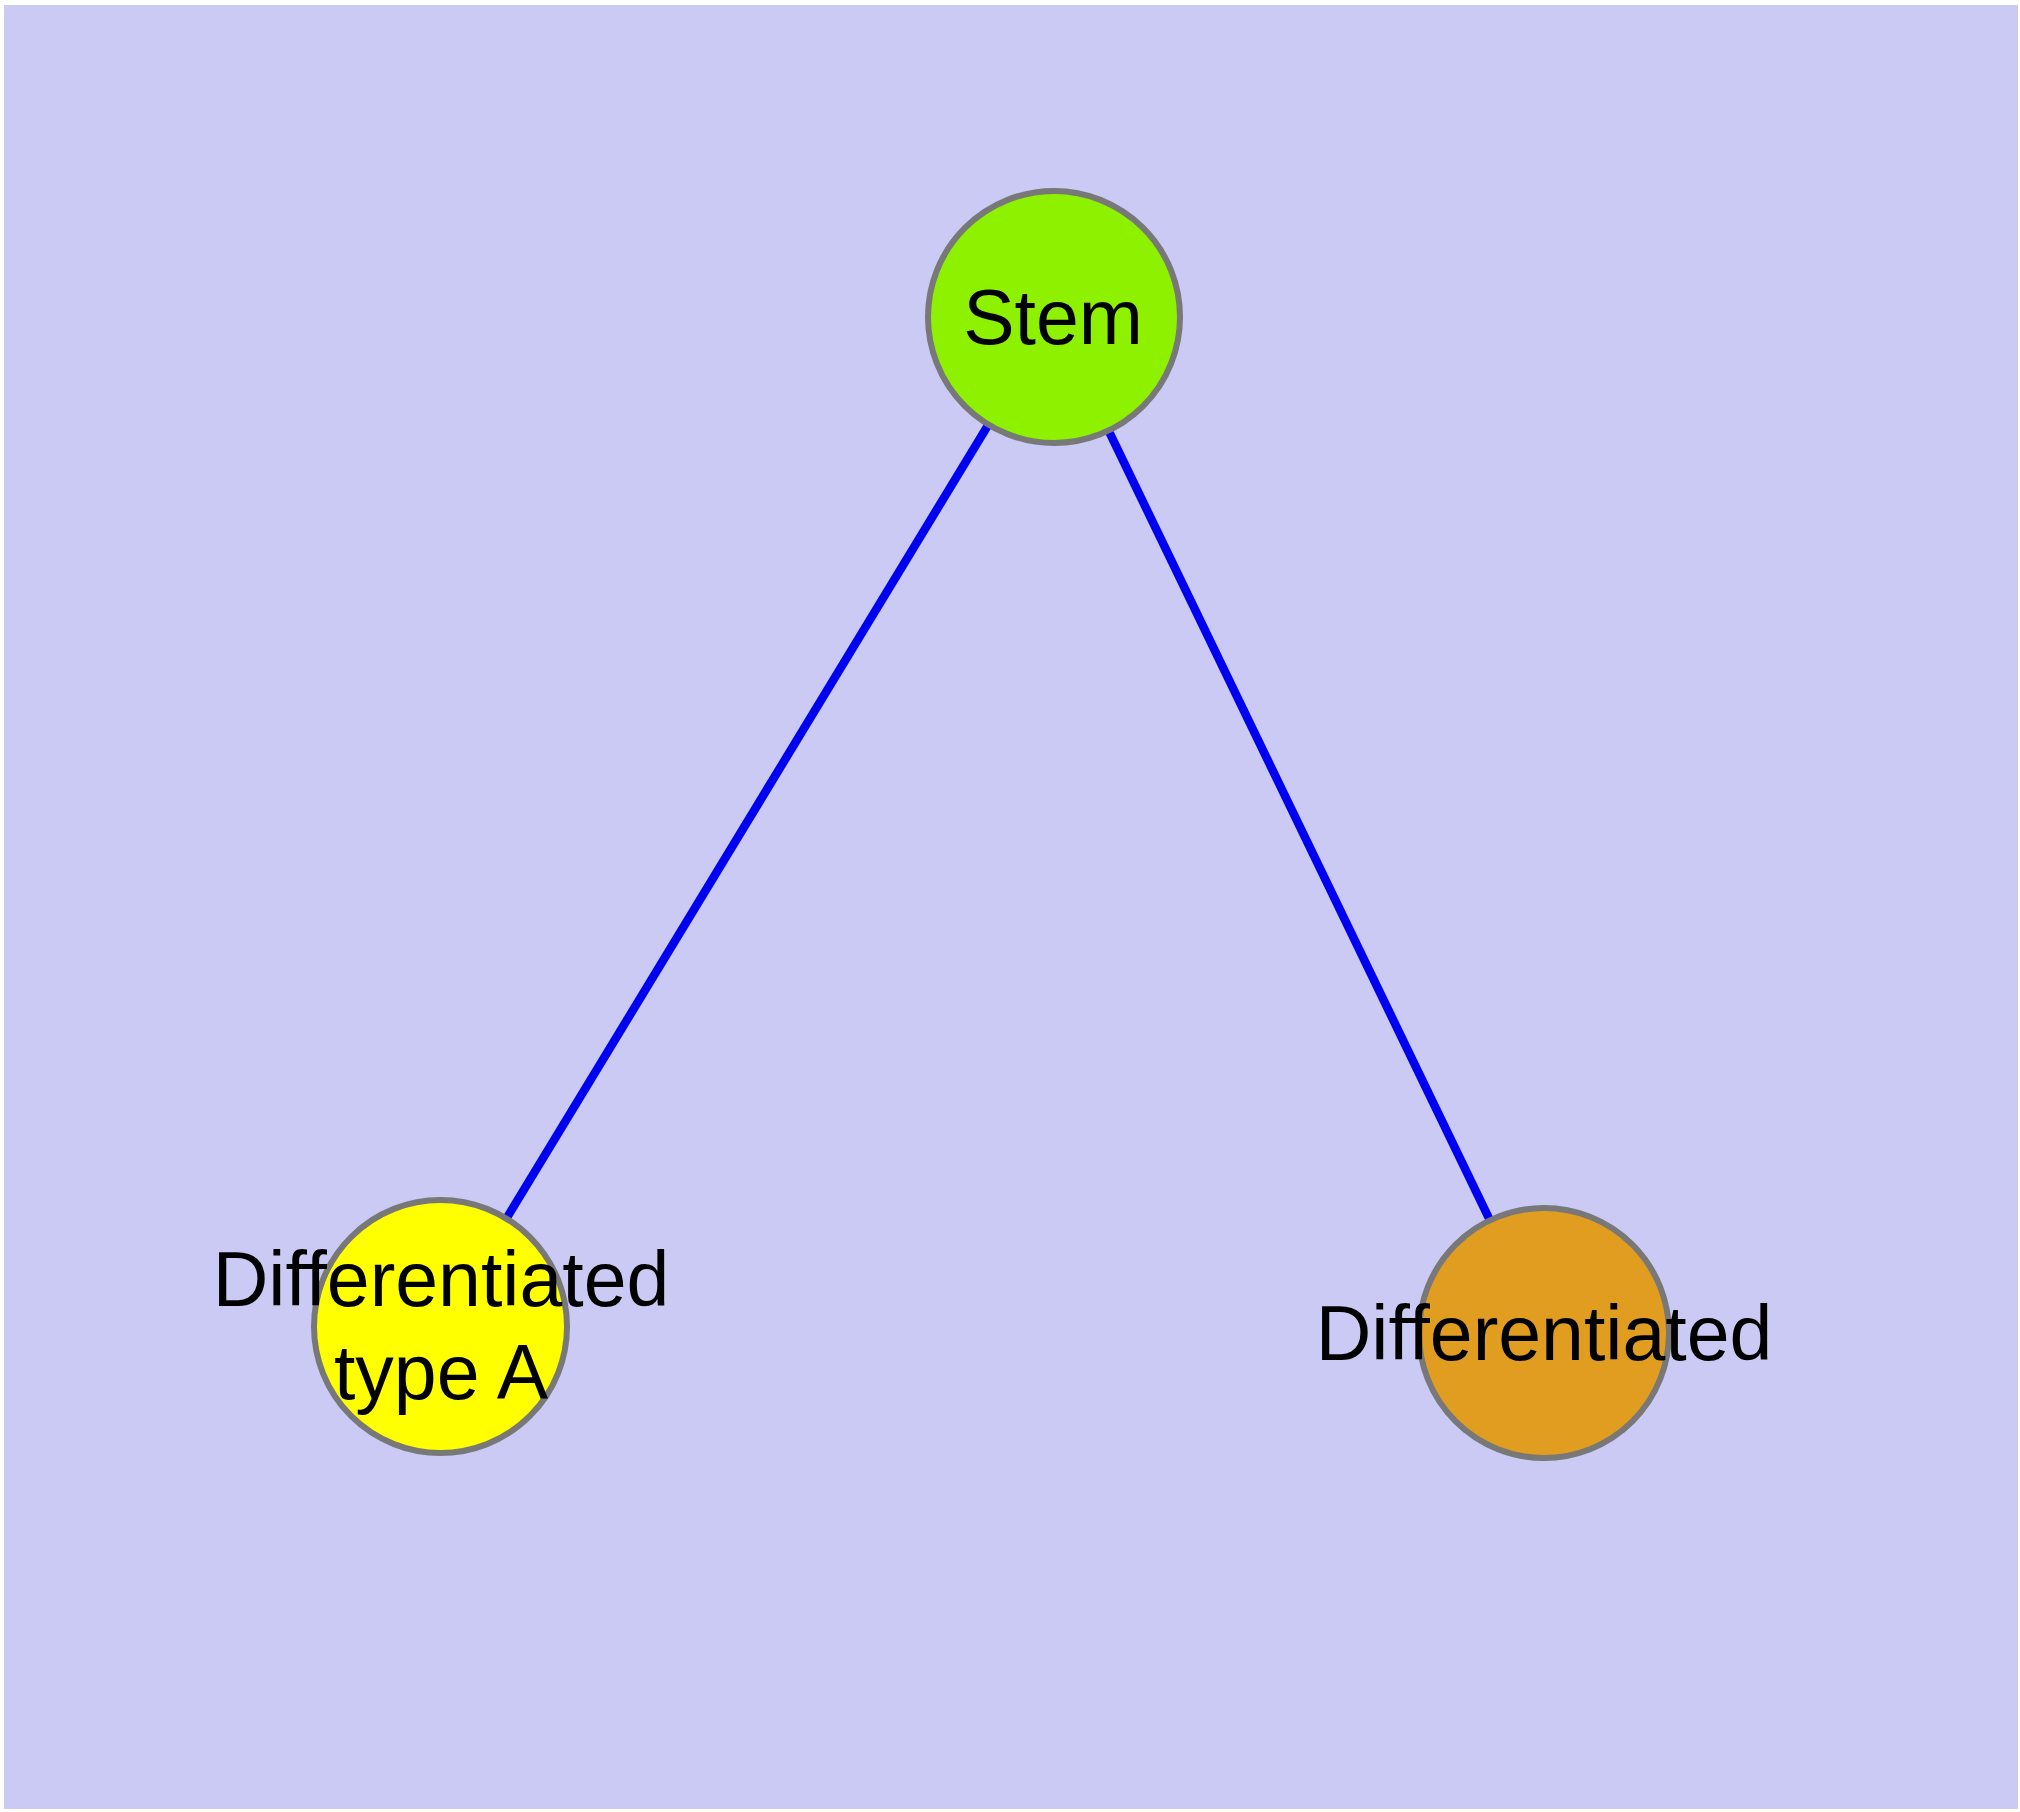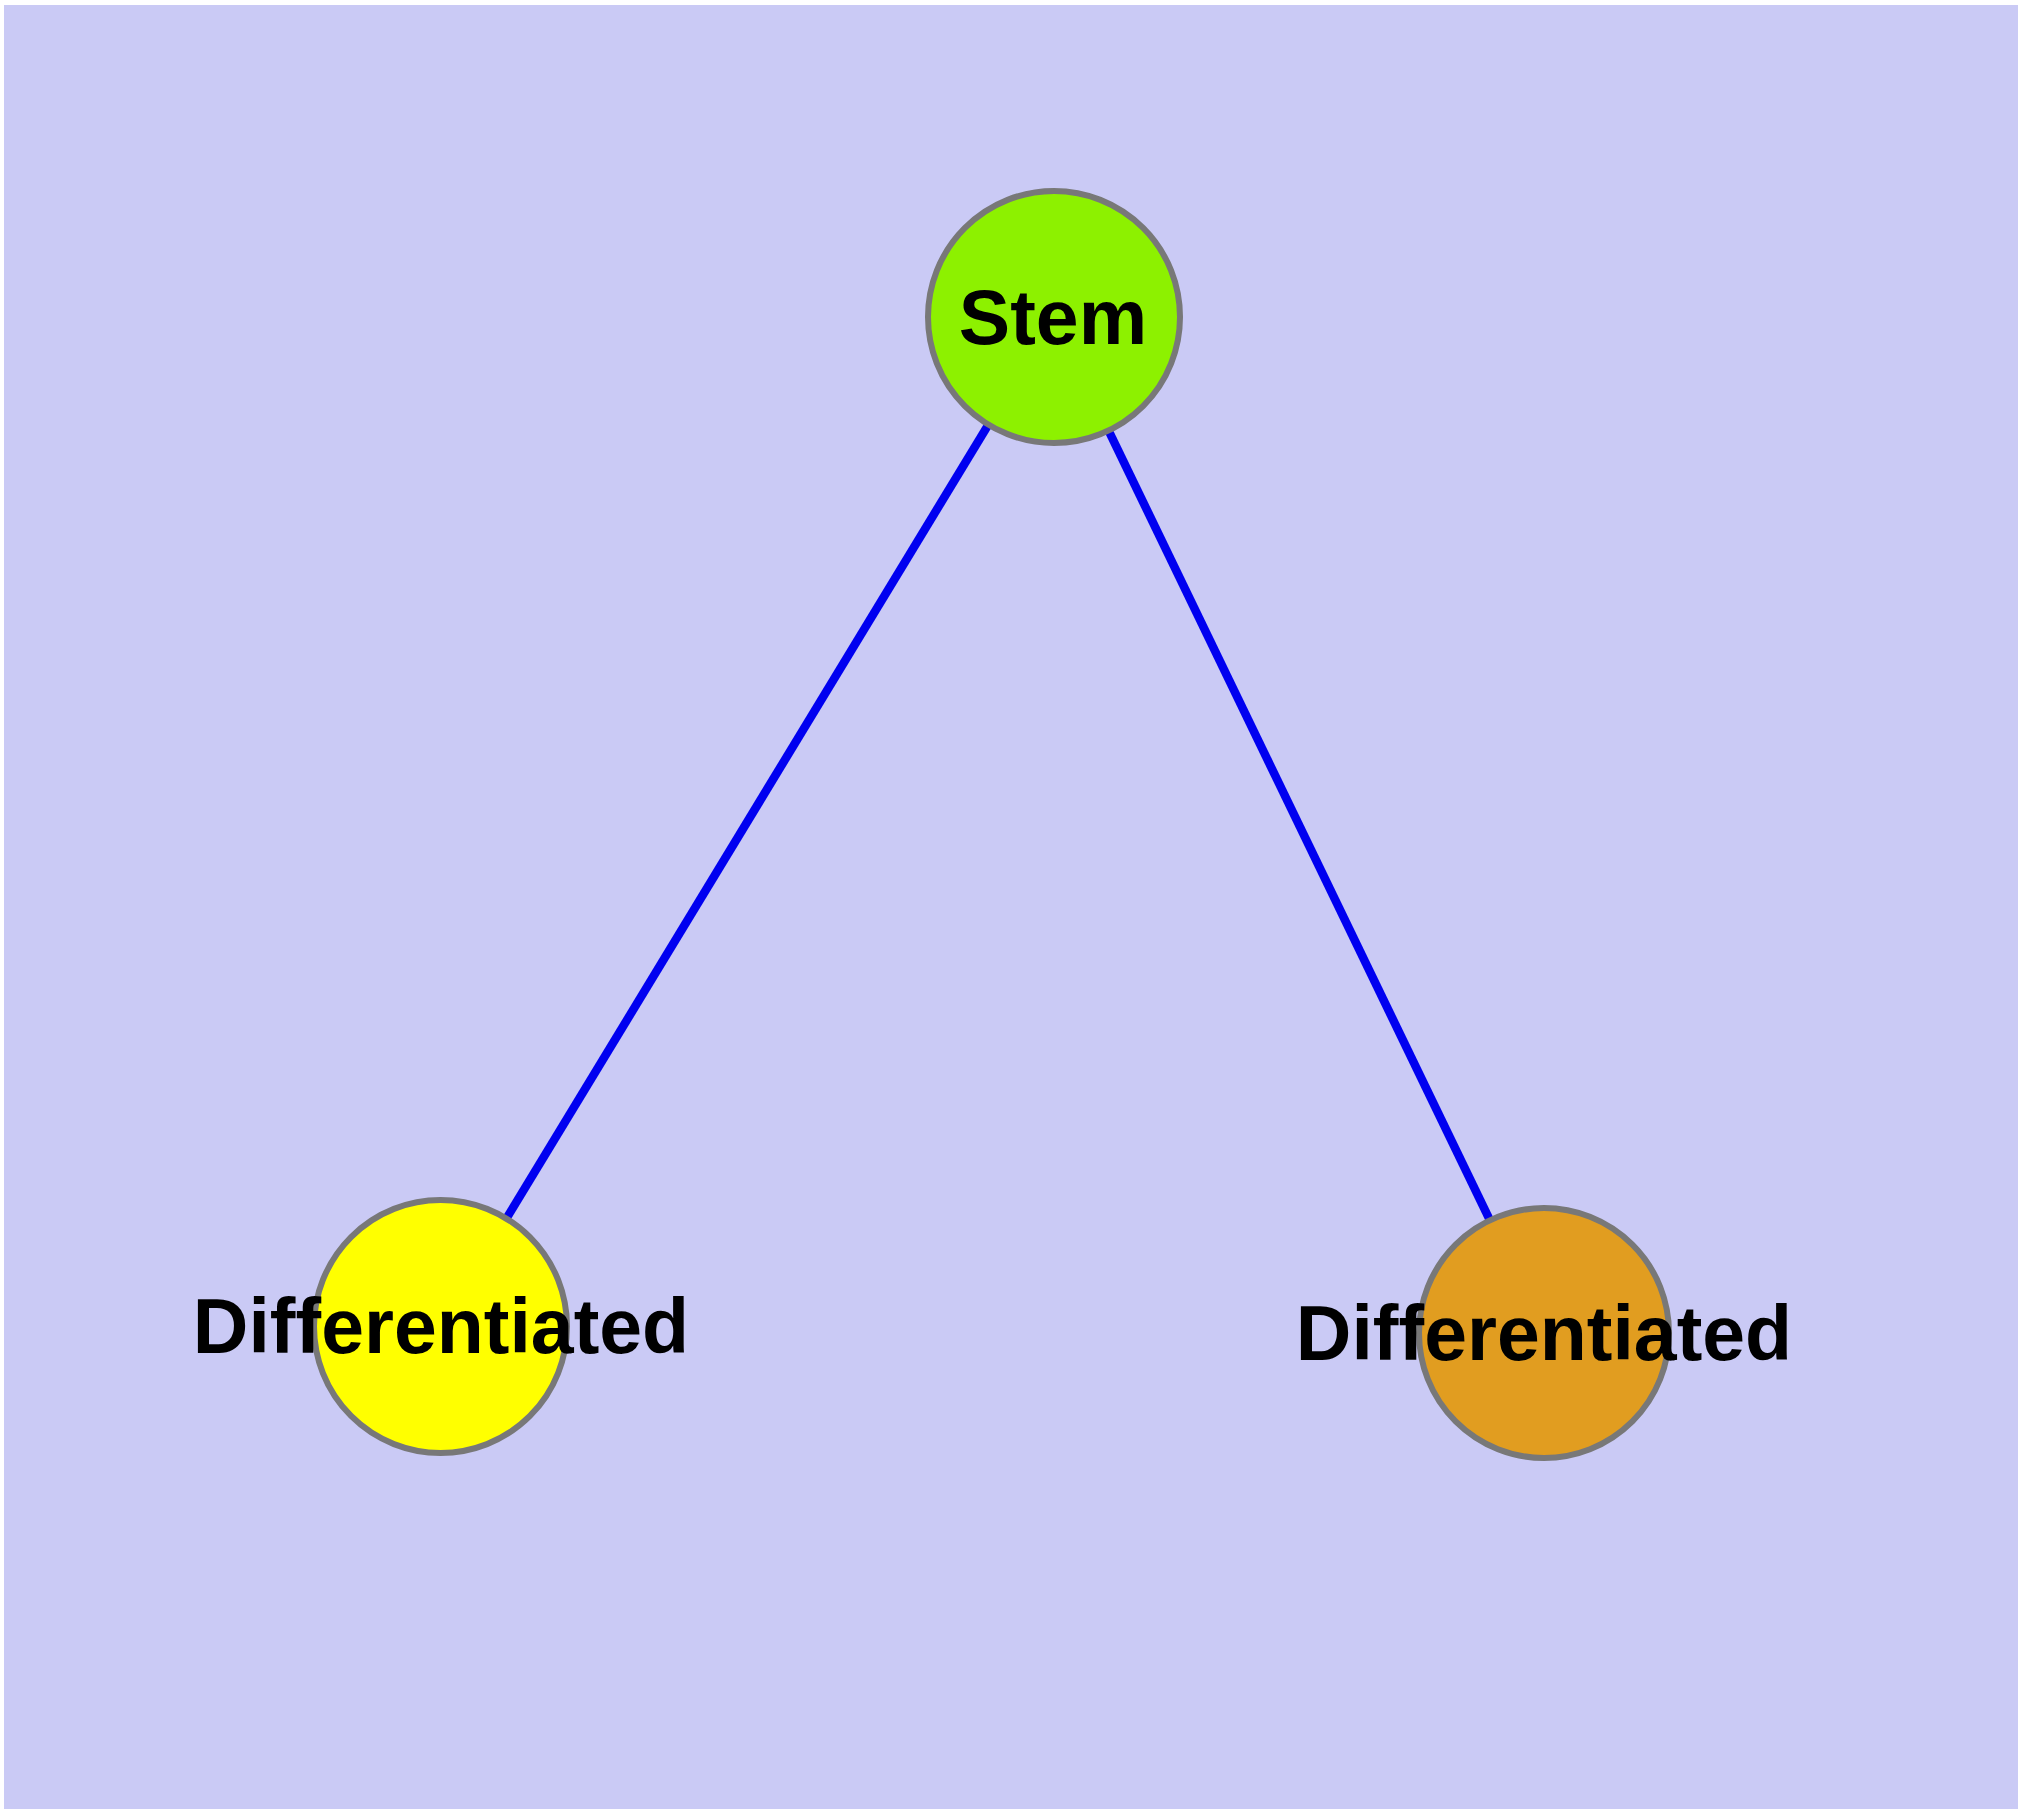--- a/index.html
+++ b/index.html
@@ -34,21 +34,21 @@
   .node {
     position: absolute;
     box-sizing: border-box;
     border-style: solid;
     border-radius: 50%;
   }
   .node-label {
     position: absolute;
     transform: translate(-50%, -50%);
     text-align: center;
-    font-weight: bold;
+    font-weight: normal;
     font-size: 77px;
     line-height: 93px;
     letter-spacing: 0px;
     color: #000000;
     white-space: nowrap;
   }
 </style>
 </head>
 <body>
 
@@ -59,19 +59,20 @@
       <line x1="1243" y1="374" x2="1822" y2="1573" stroke="#0000f0" stroke-width="10"></line>
     </svg>
 
 <div class="node" style="left: 925px; top: 188px; width: 258px; height: 258px; background: rgb(141, 241, 0); border-color: rgb(120, 120, 120); border-width: 6.8px;"></div>
     <div class="node-label" style="left: 1053px; top: 317px; color: rgb(0, 0, 0);">
       <div>Stem</div>
     </div>
     <div class="node" style="left: 311px; top: 1197px; width: 259px; height: 259px; background: rgb(255, 255, 0); border-color: rgb(120, 120, 120); border-width: 6.8px;"></div>
     <div class="node-label" style="left: 441px; top: 1326px; color: rgb(0, 0, 0);">
       <div>Differentiated</div>
+      <div>type A</div>
     </div>
     <div class="node" style="left: 1416px; top: 1205px; width: 256px; height: 256px; background: rgb(225, 157, 32); border-color: rgb(120, 120, 120); border-width: 6.8px;"></div>
     <div class="node-label" style="left: 1544px; top: 1333px; color: rgb(0, 0, 0);">
       <div>Differentiated</div>
     </div>
   </div>
 
 
 </body></html>

